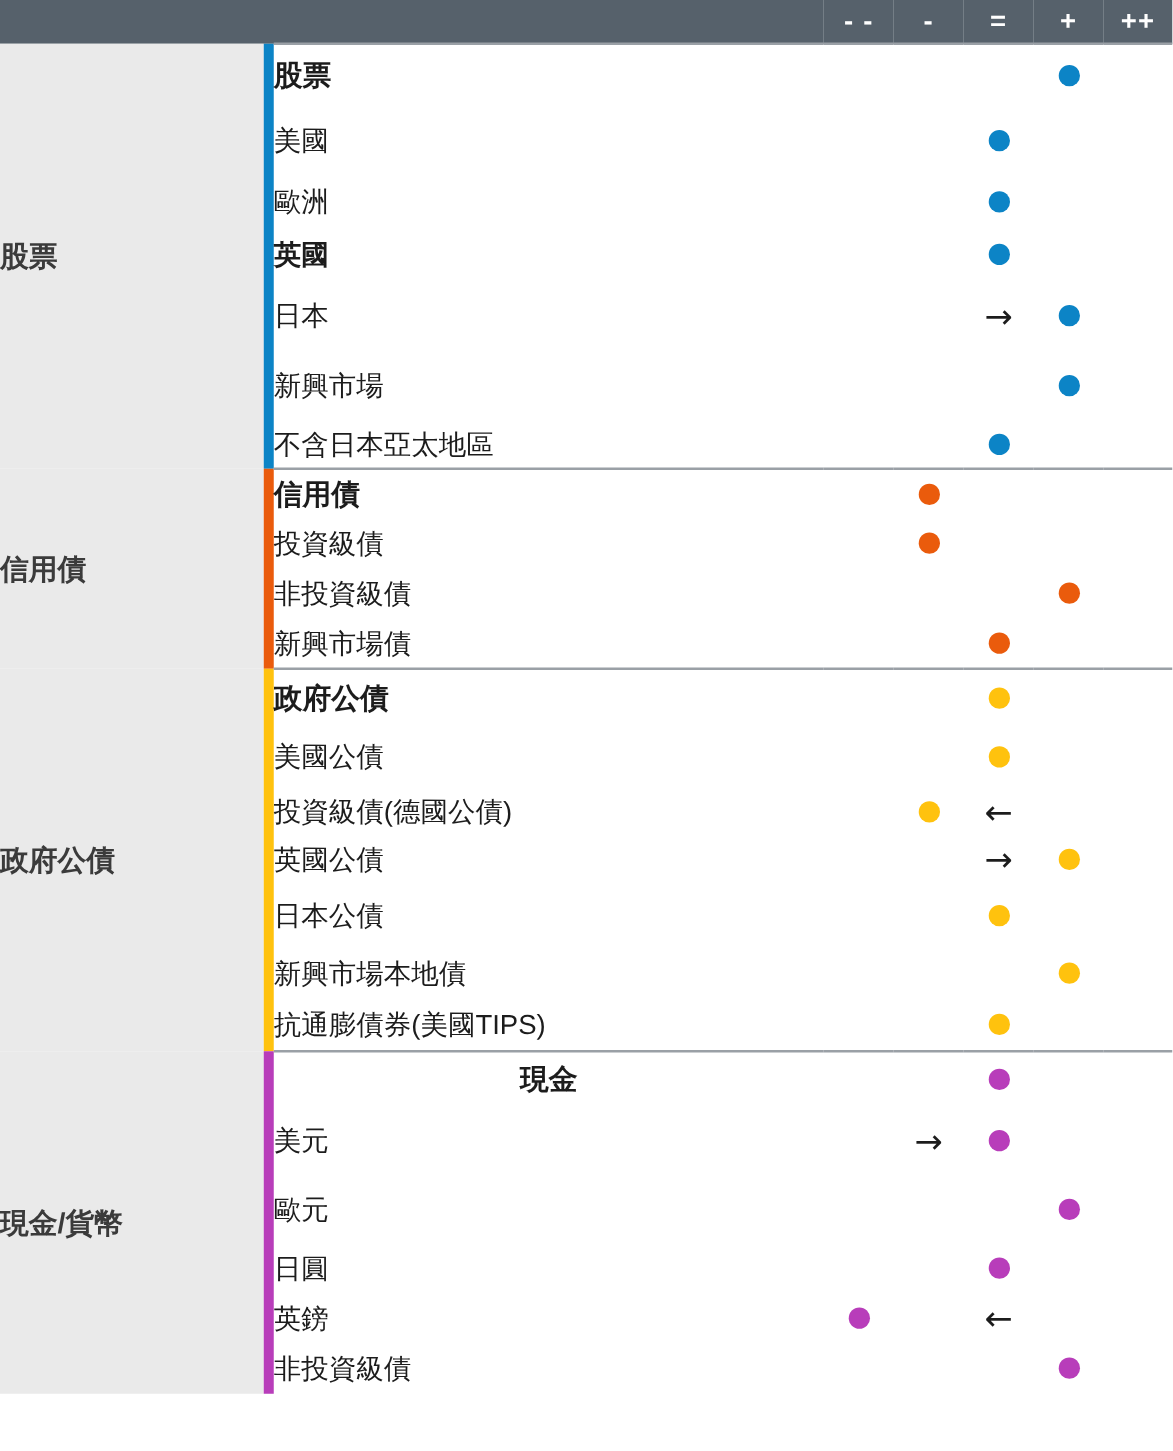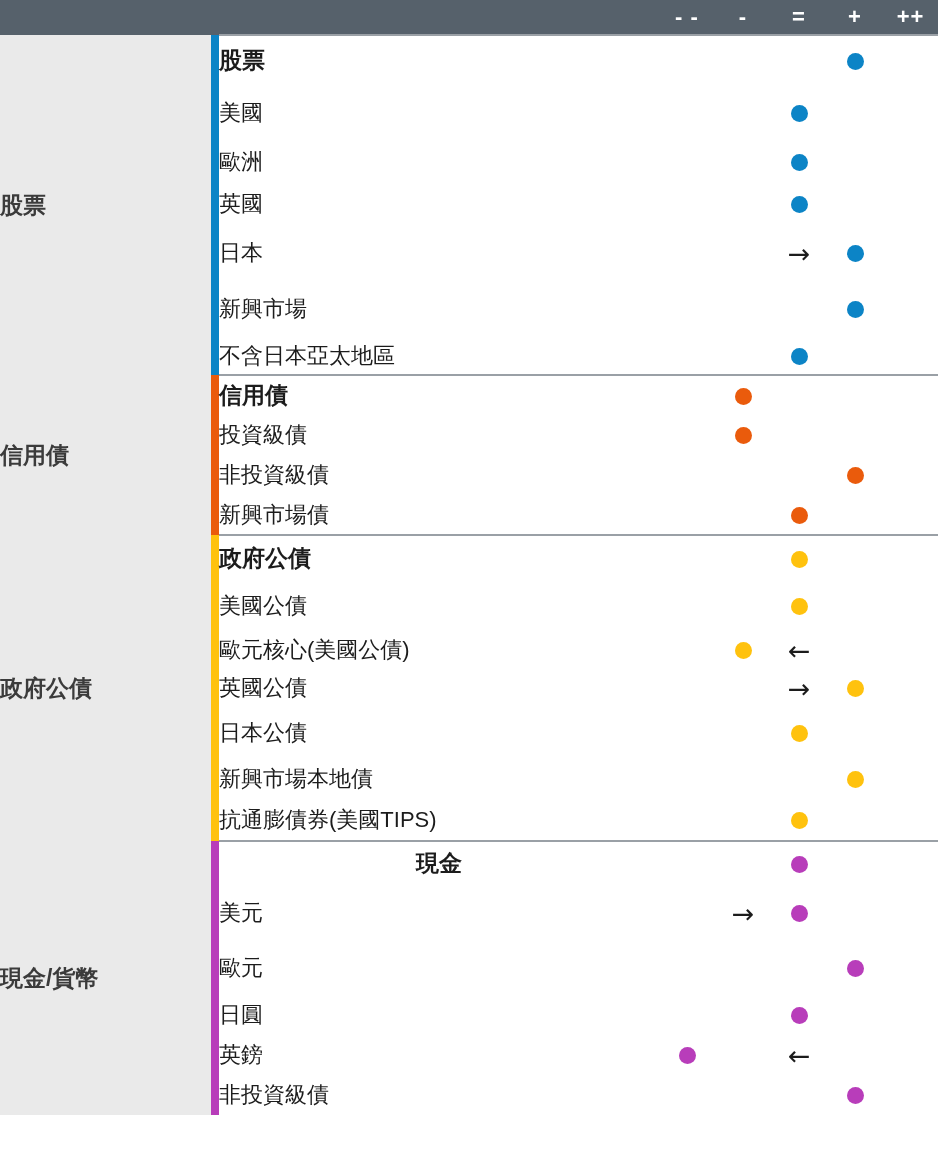--- a/index.html
+++ b/index.html
@@ -137,21 +137,21 @@
         <td class="cell cell-last"></td>
       </tr>
       <tr style="height: 42px;">
         <td class="lbl lbl-sub">歐洲</td>
         <td class="cell"></td>
         <td class="cell"></td>
         <td class="cell"><span class="dot" style="background: rgb(12, 132, 198);"></span></td>
         <td class="cell"></td>
         <td class="cell cell-last"></td>
       </tr>
-      <tr style="height: 42px;">
+      <tr style="height: 42px; font-weight: bold;">
         <td class="lbl lbl-sub">英國</td>
         <td class="cell"></td>
         <td class="cell"></td>
         <td class="cell"><span class="dot" style="background: rgb(12, 132, 198);"></span></td>
         <td class="cell"></td>
         <td class="cell cell-last"></td>
       </tr>
       <tr style="height: 56px;">
         <td class="lbl lbl-sub">日本</td>
         <td class="cell"></td>
@@ -222,21 +222,21 @@
       </tr>
       <tr style="height: 50px;">
         <td class="lbl lbl-sub">美國公債</td>
         <td class="cell"></td>
         <td class="cell"></td>
         <td class="cell"><span class="dot" style="background: rgb(255, 194, 14);"></span></td>
         <td class="cell"></td>
         <td class="cell cell-last"></td>
       </tr>
       <tr style="height: 38px;">
-        <td class="lbl lbl-sub">歐元核心(美國公債)</td>
+        <td class="lbl lbl-sub">投資級債(德國公債)</td>
         <td class="cell"></td>
         <td class="cell"><span class="dot" style="background: rgb(255, 194, 14);"></span></td>
         <td class="cell"><span class="arrow">←</span></td>
         <td class="cell"></td>
         <td class="cell cell-last"></td>
       </tr>
       <tr style="height: 38px;">
         <td class="lbl lbl-sub">英國公債</td>
         <td class="cell"></td>
         <td class="cell"></td>

